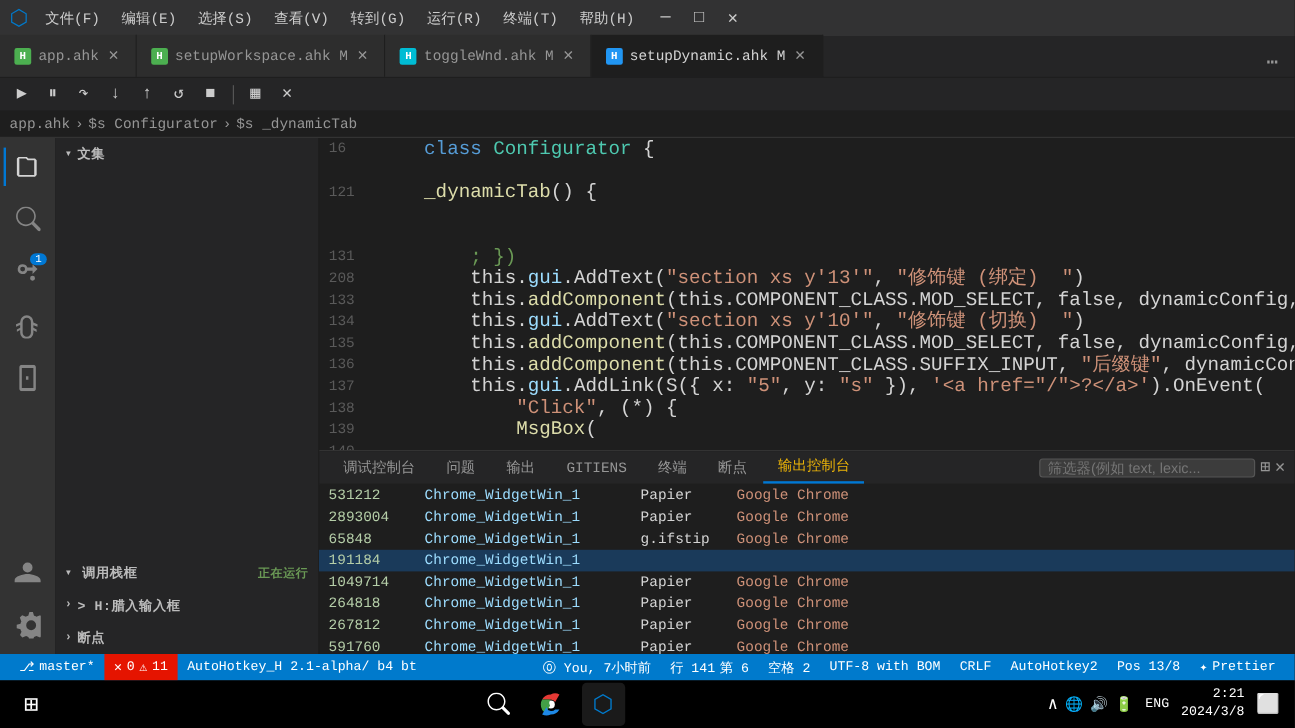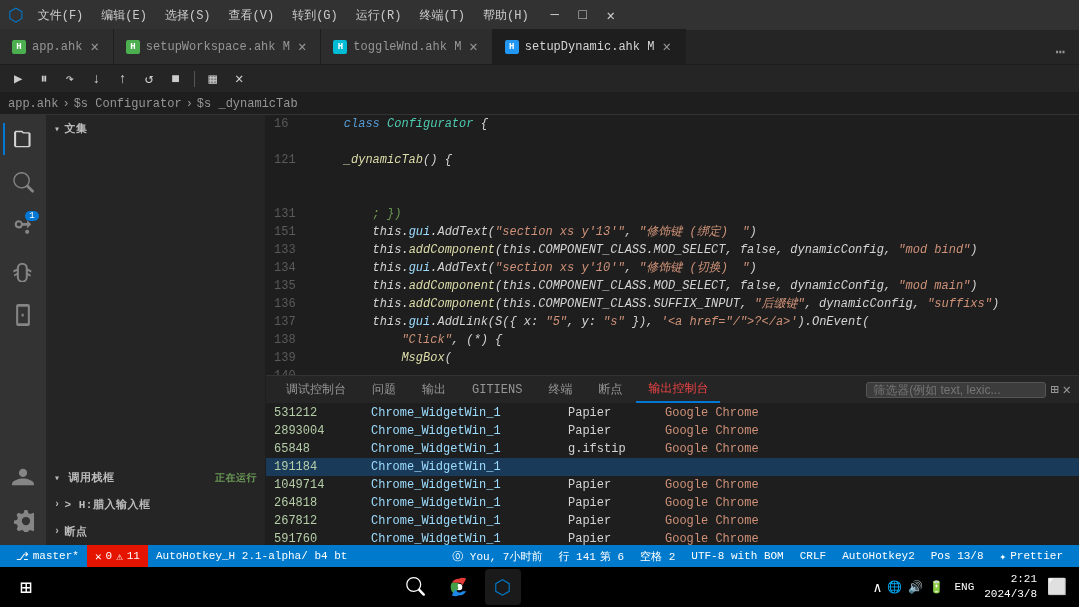--- a/index.html
+++ b/index.html
@@ -283,22 +283,21 @@
       user-select: none;
       min-width: 45px;
       background: #1e1e1e;
       flex-shrink: 0;
     }
     .code-content {
       flex: 1;
       overflow: hidden;
       padding: 0;
       line-height: 18px;
-      font-size: 12px;
-      font-style: italic;
+      font-size: 16px;
     }
     .code-line {
       height: 18px;
       padding-left: 4px;
       white-space: pre;
     }
 
     
     .kw { color: #569cd6; }
     .str { color: #ce9178; }
@@ -325,21 +324,21 @@
       gap: 2px;
       border-bottom: 1px solid #1e1e1e;
     }
     .panel-tab {
       padding: 4px 12px;
       font-size: 12px;
       color: #969696;
       cursor: pointer;
     }
     .panel-tab.active {
-      color: #ef4444;
+      color: #eab308;
       border-bottom: 2px solid #0078d4;
     }
     .panel-tab-right {
       margin-left: auto;
       display: flex;
       align-items: center;
       gap: 4px;
     }
     .panel-search {
       background: #3c3c3c;
@@ -355,21 +354,21 @@
       overflow-y: auto;
       font-family: 'Consolas', 'Courier New', monospace;
       font-size: 12px;
       color: #d4d4d4;
     }
     .panel-row {
       display: flex;
       align-items: center;
       height: 18px;
       padding: 0 8px;
-      gap: 17px;
+      gap: 0;
     }
     .panel-row .col1 { width: 80px; color: #b5cea8; }
 
     
     .status-bar {
       height: 22px;
       background: #007acc;
       display: flex;
       align-items: center;
       padding: 0 8px;
@@ -592,21 +591,21 @@
 
   <div class="editor-area">
     <div class="code-container">
       <div class="line-numbers">
         <div>16</div>
         <div style="height:18px;"></div>
         <div>121</div>
         <div style="height:18px;"></div>
         <div style="height:18px;"></div>
         <div>131</div>
-        <div>151</div>
+        <div>208</div>
         <div>133</div>
         <div>134</div>
         <div>135</div>
         <div>136</div>
         <div>137</div>
         <div>138</div>
         <div>139</div>
         <div>140</div>
 
       </div>

